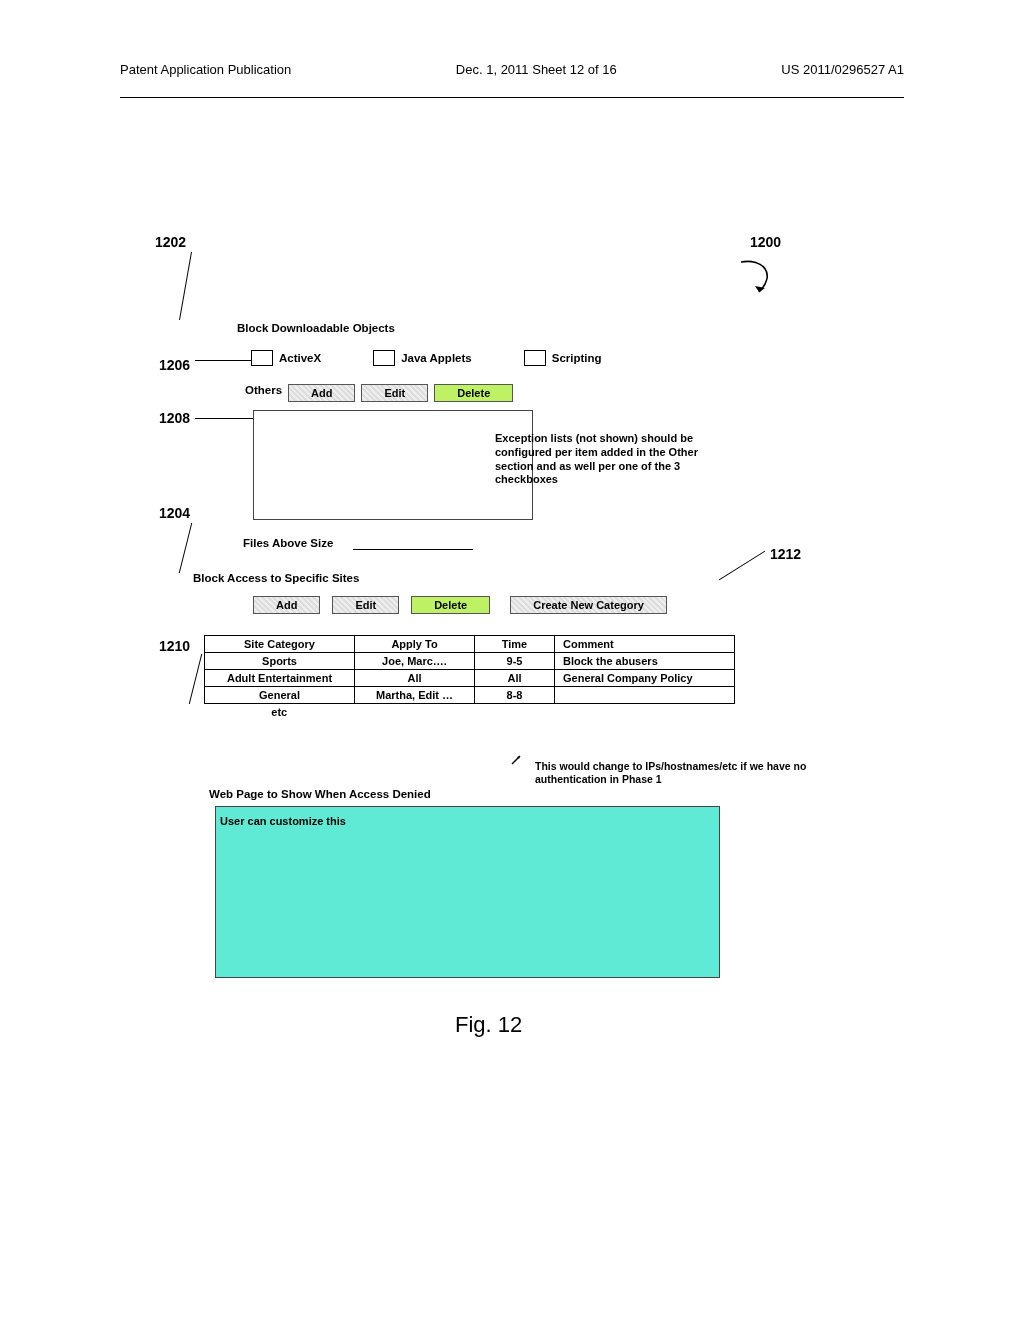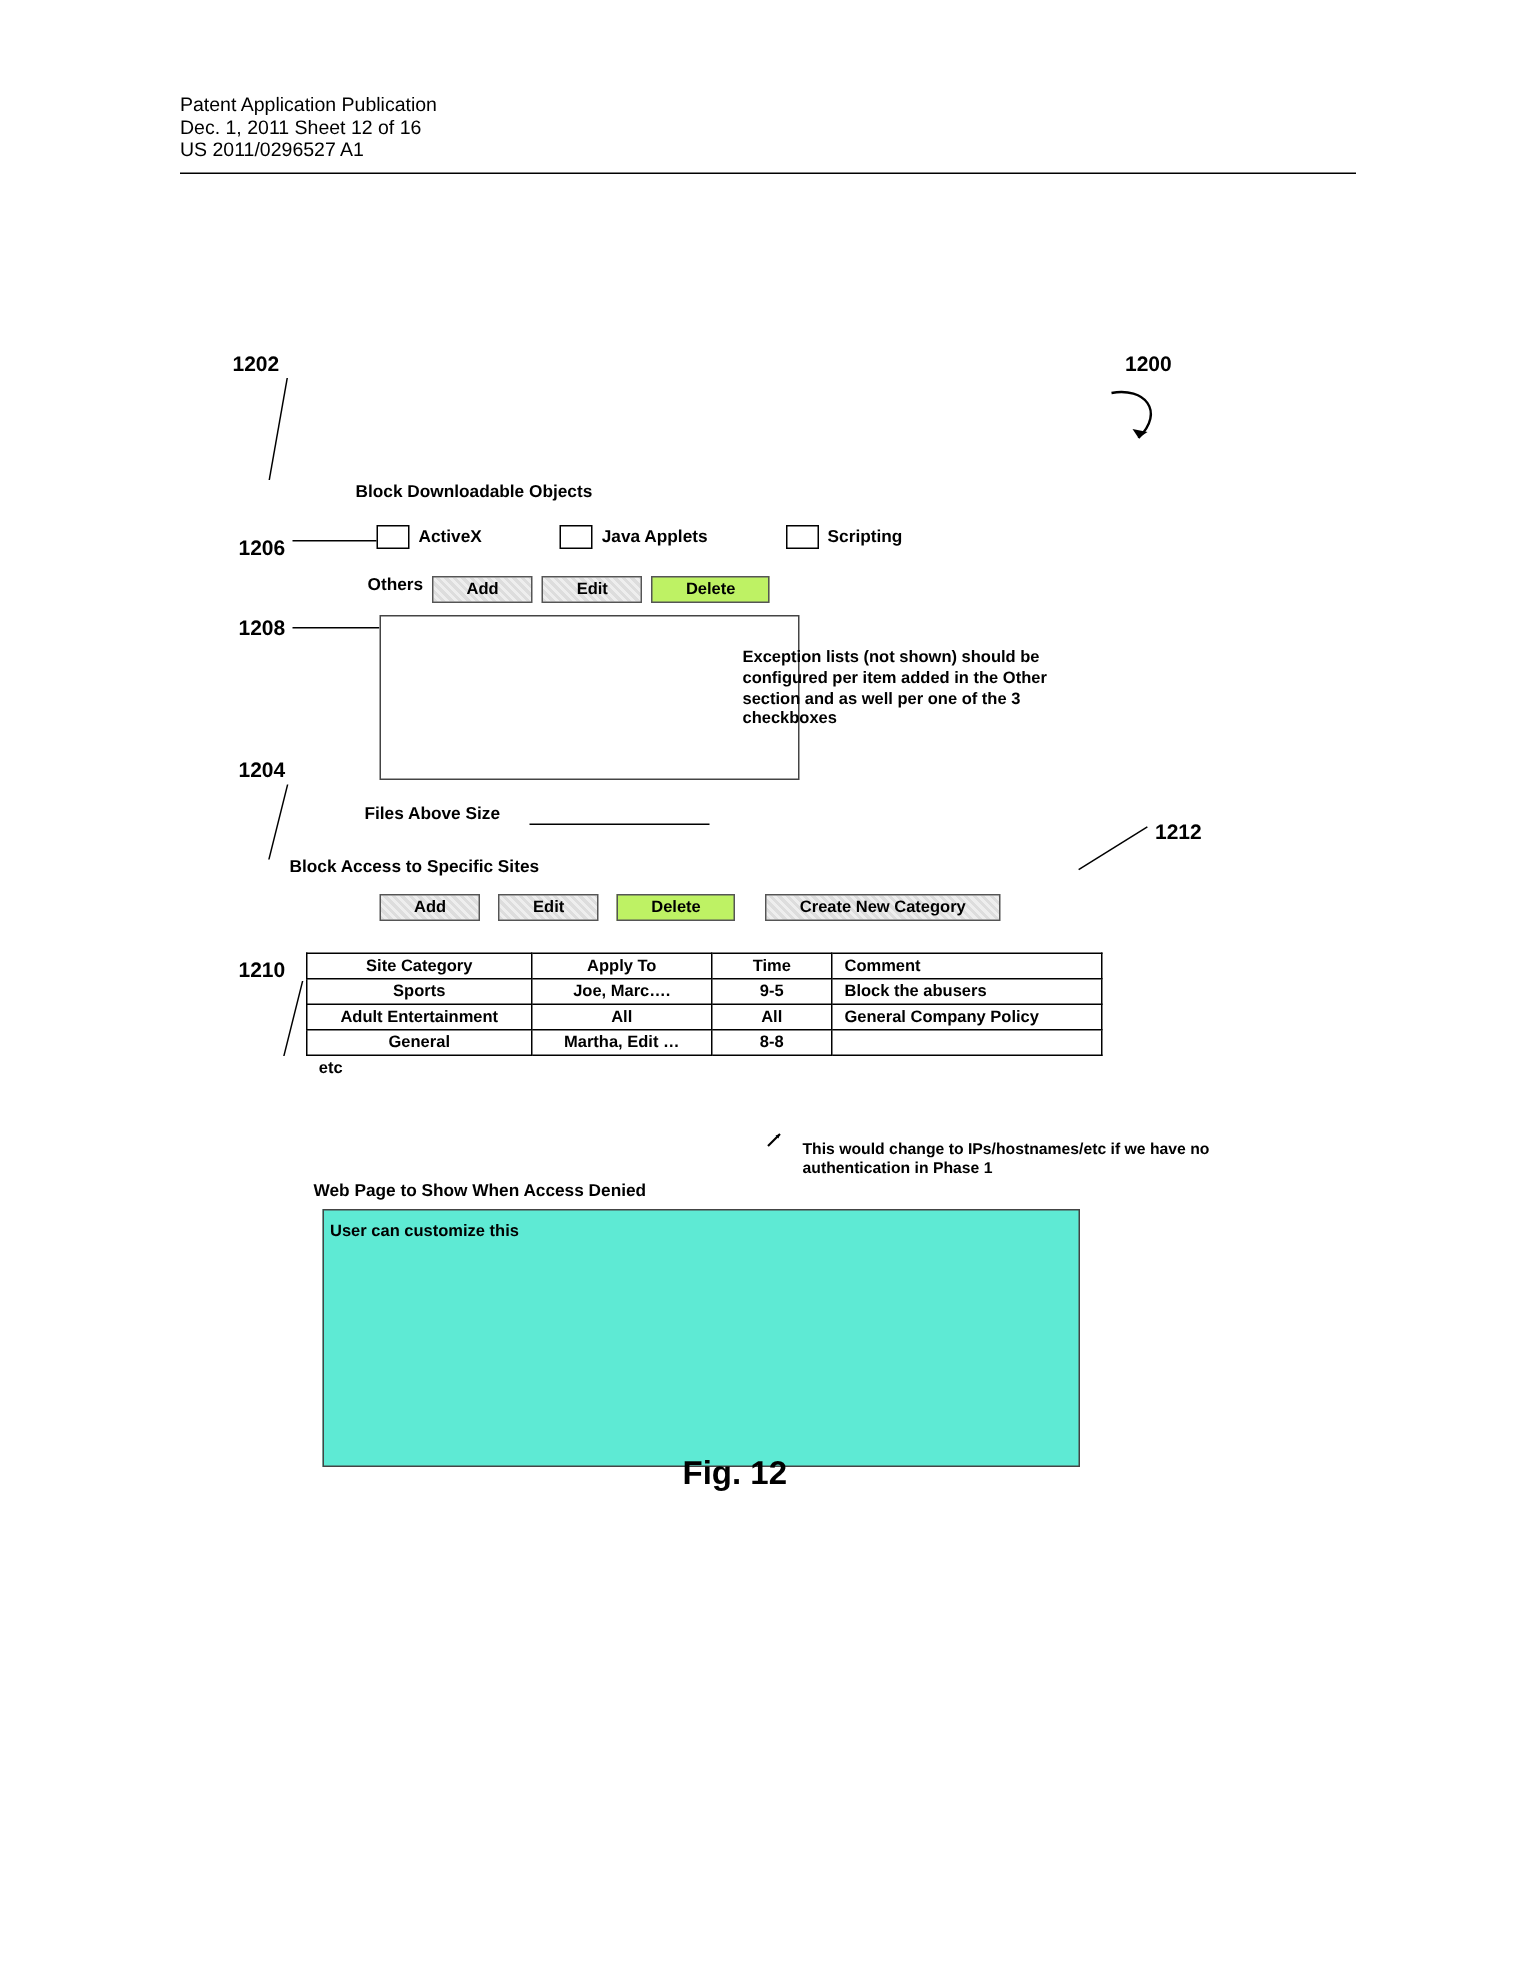--- a/index.html
+++ b/index.html
@@ -11,26 +11,25 @@
     width: 1024px;
     height: 1320px;
     position: relative;
   }
   .page-header {
     position: absolute;
     top: 62px;
     left: 120px;
     right: 120px;
     border-bottom: 1px solid #000;
-    padding-bottom: 8px;
+    padding-bottom: 20px;
     display: flex;
     justify-content: space-between;
     font-weight: normal;
     font-size: 13px;
-    flex-direction: column;
   }
   .figure-area {
     position: absolute;
     top: 240px;
     left: 155px;
     width: 700px;
     font-weight: bold;
     font-size: 11.5px;
   }
   .ref-num { font-weight: bold; font-size: 14px; position: absolute; }
@@ -80,31 +79,31 @@
   .files-row { position: absolute; left: 88px; top: 296px; display: flex; align-items: center; gap: 20px; }
   .underline-input { width: 120px; border: none; border-bottom: 1px solid #000; background: none; height: 14px; }
 
   .blk-access { position: absolute; left: 38px; top: 332px; }
   .site-btn-row { position: absolute; left: 98px; top: 356px; display: flex; align-items: center; gap: 12px; }
 
   .table1210 { position: absolute; left: 49px; top: 395px; border-collapse: collapse; }
   .table1210 th, .table1210 td { border: 1px solid #000; padding: 2px 8px; text-align: center; font-size: 11px; }
   .table1210 th { font-weight: bold; }
   .table1210 .etc td { border: none; border-right:1px solid transparent; }
-  .table1210 .etc td:first-child { text-align:left; }
+  .table1210 .etc td:first-child { text-align:center; }
   .col1 { width:150px;} .col2{width:120px;} .col3{width:80px;} .col4{width:180px; text-align:left !important; padding-left:6px;}
 
   
   .arrow-note { position: absolute; left: 355px; top: 514px; width: 12px; height: 12px; }
   .tbl-note { position: absolute; left: 380px; top: 520px; width: 280px; font-weight: bold; font-size: 10.5px; line-height:1.25; }
 
   .denied-label { position: absolute; left: 54px; top: 548px; }
   .denied-box { position: absolute; left: 60px; top: 566px; width: 505px; height: 172px; border: 1px solid #444; background:#5eead4; padding:8px 4px; font-size:11px; font-weight:bold; }
 
-  .fig-label { position: absolute; left: 300px; top: 729px; font-size: 22px; font-weight: bold; }
+  .fig-label { position: absolute; left: 300px; top: 772px; font-size: 22px; font-weight: normal; }
 
   
   .cb-gap { width: 40px; }
 </style>
 </head>
 <body>
 
 <div class="page-header">
   <span>Patent Application Publication</span>
   <span>Dec. 1, 2011  Sheet 12 of 16</span>

